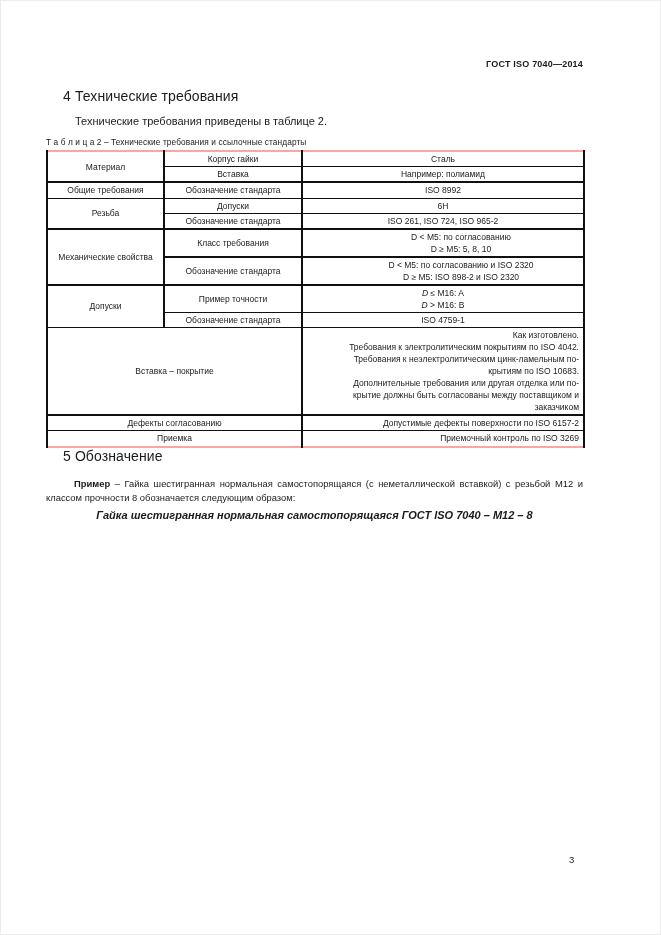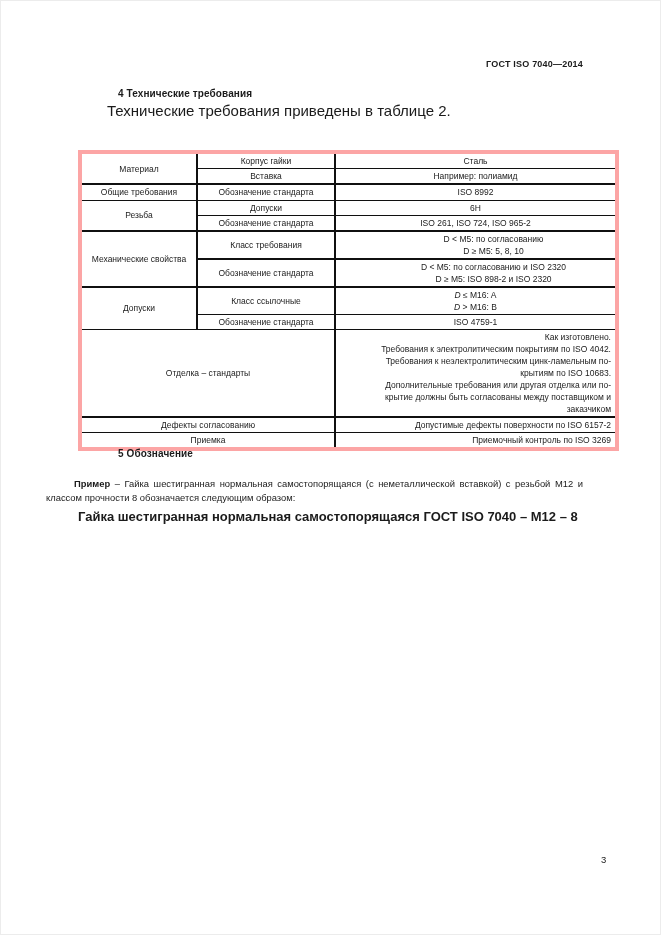--- a/index.html
+++ b/index.html
@@ -9,50 +9,50 @@
     font-family: "Liberation Sans", "DejaVu Sans", sans-serif;
     color: #1b1b1b;
     overflow: hidden;
   }
   .page {
     position: relative;
     width: 661px; height: 935px;
     background: #ffffff;
     box-shadow: inset 0 0 0 1px #ececec;
   }
-  .abs { position: absolute; margin-left: 32px; }
+  .abs { position: absolute; }
 
   .running-head {
     top: 59px; right: 78px;
     font-size: 9px; font-weight: 700;
     letter-spacing: 0.2px;
   }
   .section-heading {
-    left: 86px;
-    font-size: 10px; font-weight: 700;
+    left: 63px;
+    font-size: 14px; font-weight: 400;
     letter-spacing: 0.1px;
   }
   .h4 { top: 88px; }
   .h5 { top: 448px; }
   .intro {
-    top: 102px; left: 75px;
-    font-size: 15px;
+    top: 115px; left: 75px;
+    font-size: 11px;
   }
   .tcaption {
     top: 137px; left: 46px;
     font-size: 8.3px;
     letter-spacing: 0.1px;
   }
 
   table.gost {
     top: 150px; left: 46px;
     width: 537px;
     border-collapse: collapse;
     table-layout: fixed;
-    border: 4px solid #fca5a5;
+    border: 2px solid #fca5a5;
   }
   table.gost col.c1 { width: 117px; }
   table.gost col.c2 { width: 138px; }
   table.gost col.c3 { width: 282px; }
   table.gost td {
     border: 1px solid #101010;
     border-left-width: 2px;
     border-right-width: 2px;
     padding: 1px 4px;
     font-size: 8.5px;
@@ -73,40 +73,42 @@
   .example {
     top: 477px; left: 46px; width: 537px;
     font-size: 9.4px; line-height: 13.5px;
     text-align: justify;
     text-indent: 28px;
     margin: 0;
   }
   .example b { font-weight: 700; }
   .designation {
     top: 509px; left: 46px; width: 537px;
-    text-align: left;
-    font-size: 13px;
+    text-align: center;
+    font-size: 11px;
     font-weight: 700;
+    font-style: italic;
   }
   .pageno {
     top: 854px; left: 569px;
     font-size: 9.5px;
   }
 </style>
 </head>
 <body>
 
 <div class="page">
 
   <div class="abs running-head">ГОСТ ISO 7040—2014</div>
 
   <div class="abs section-heading h4">4 Технические требования</div>
 
   <div class="abs intro">Технические требования приведены в таблице 2.</div>
 
+  <div class="abs tcaption">Т а б л и ц а  2 – Технические требования и ссылочные стандарты</div>
 
   <table class="abs gost">
     <colgroup>
         <col class="c1">
         <col class="c2">
         <col class="c3">
       </colgroup>
     <tbody>
       <tr class="h15">
         <td rowspan="2" class="hb">Материал</td>
@@ -137,32 +139,32 @@
         <td class="hb pre">D &lt; M5: по согласованию
 D ≥ M5: 5, 8, 10</td>
       </tr>
       <tr class="h27">
         <td class="hb">Обозначение стандарта</td>
         <td class="hb pre">D &lt; M5: по согласованию и ISO 2320
 D ≥ M5: ISO 898-2 и ISO 2320</td>
       </tr>
       <tr class="h27">
         <td rowspan="2">Допуски</td>
-        <td>Класс ссылочные</td>
+        <td>Пример точности</td>
         <td>
           <div><i>D</i><span> ≤ M16: A</span></div>
           <div><i>D</i><span> &gt; M16: B</span></div>
         </td>
       </tr>
       <tr class="h15">
         <td>Обозначение стандарта</td>
         <td>ISO 4759-1</td>
       </tr>
       <tr class="h86">
-        <td colspan="2" class="hb">Отделка – стандарты</td>
+        <td colspan="2" class="hb">Вставка – покрытие</td>
         <td class="hb pre left top">Как изготовлено.
 Требования к электролитическим покрытиям по ISO 4042.
 Требования к неэлектролитическим цинк-ламельным по-
 крытиям по ISO 10683.
 Дополнительные требования или другая отделка или по-
 крытие должны быть согласованы между поставщиком и
 заказчиком</td>
       </tr>
       <tr class="h16">
         <td colspan="2">Дефекты согласованию</td>

